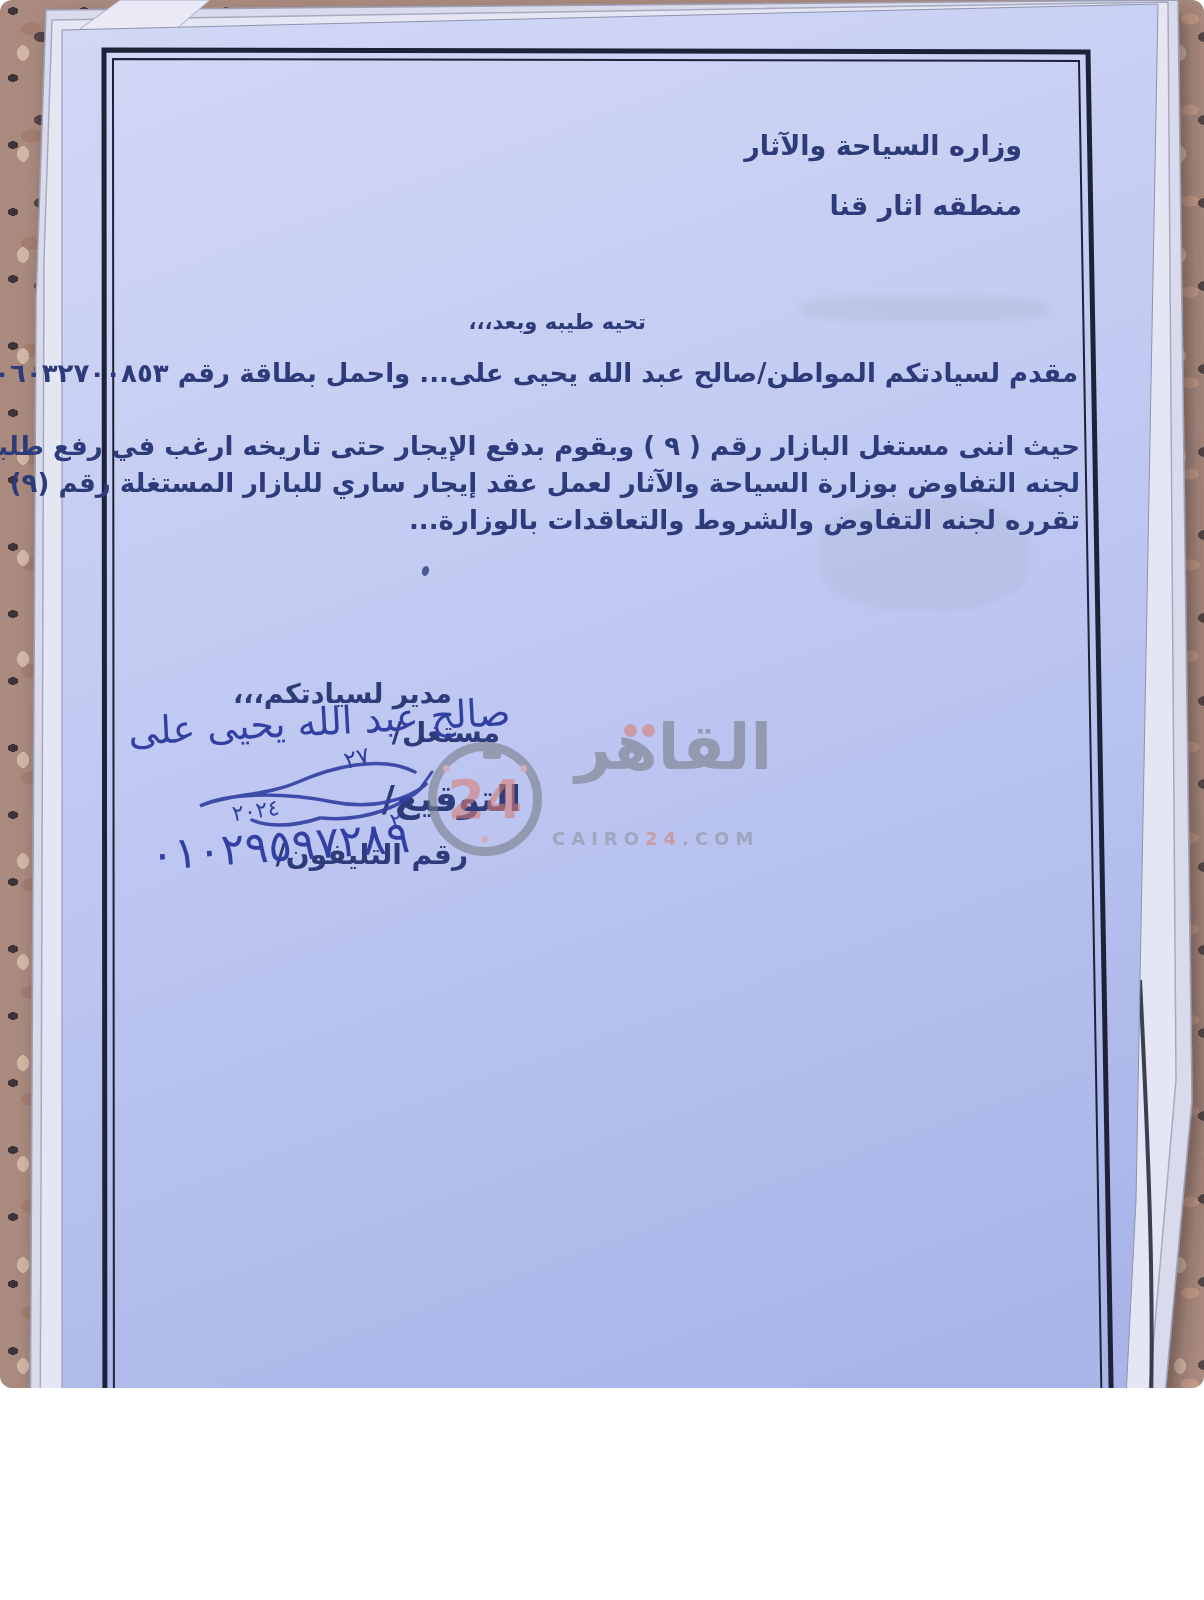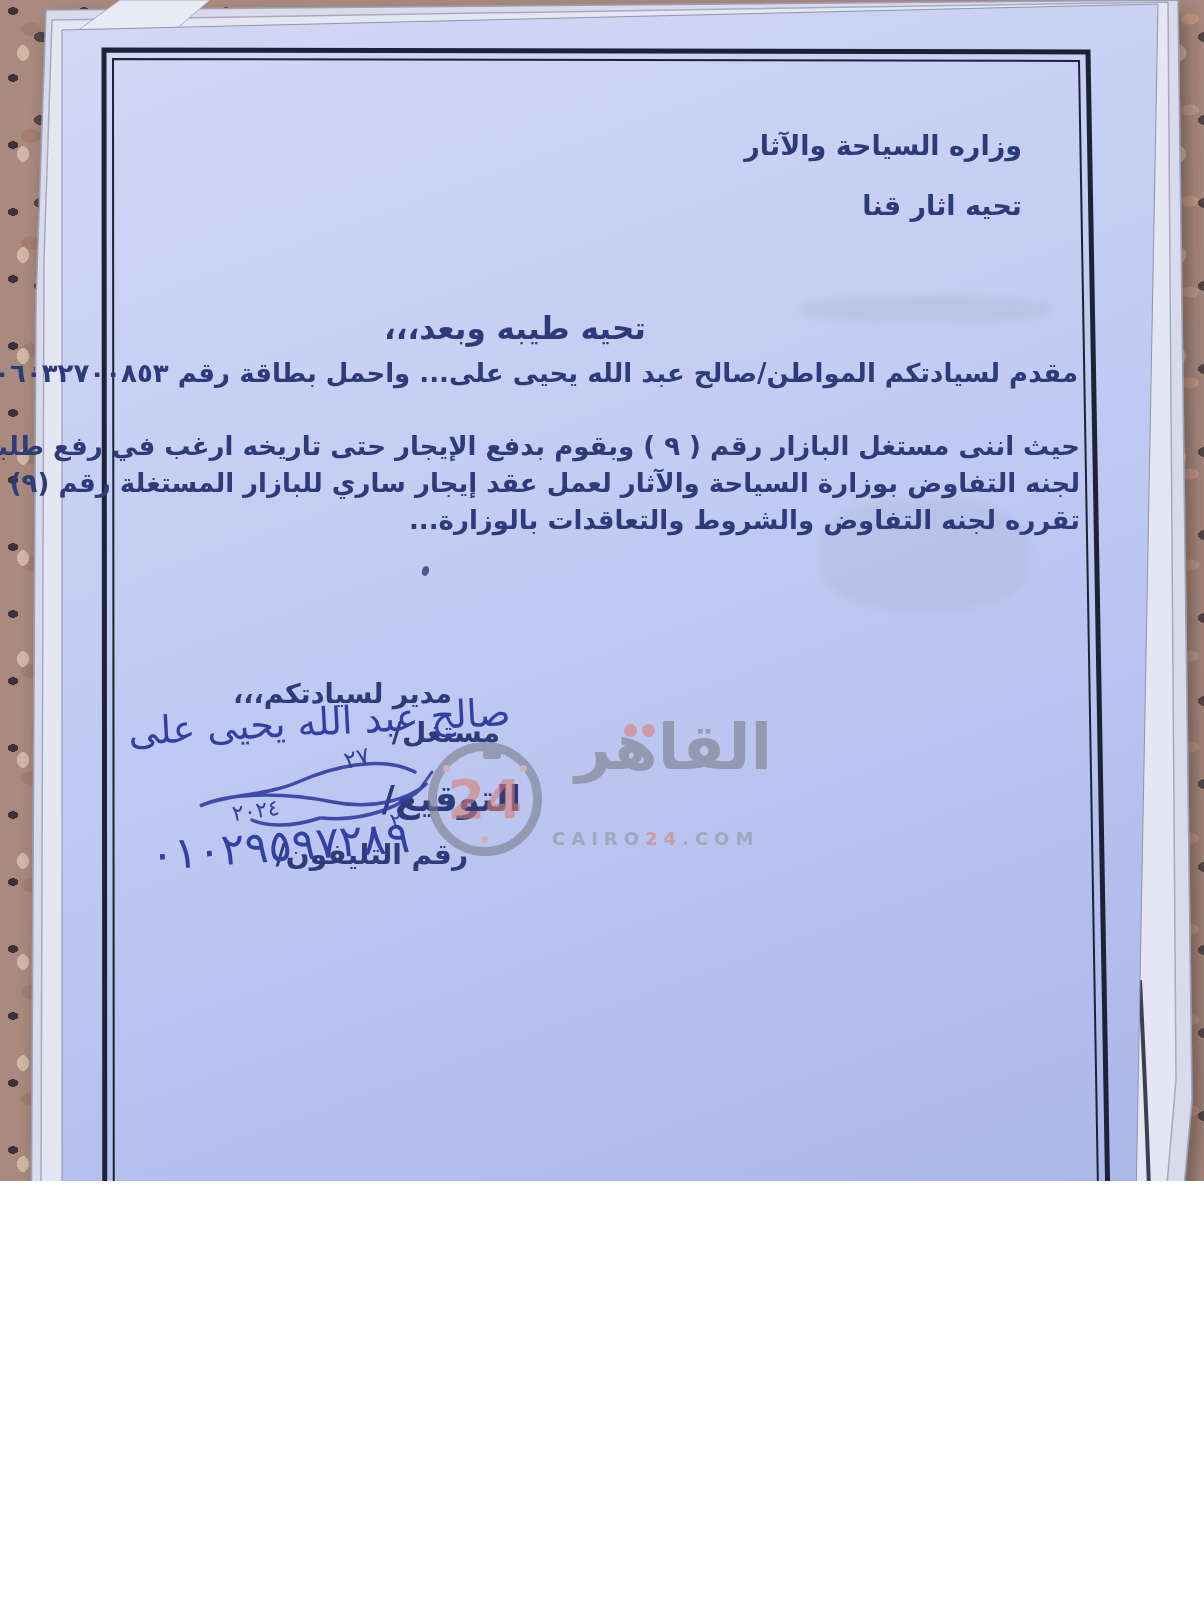--- a/index.html
+++ b/index.html
@@ -1,41 +1,42 @@
 <!DOCTYPE html>
 <html><head>
 <meta charset="utf-8">
 <style>
   html,body{margin:0;padding:0;}
   body{
     width:1204px;height:1600px;overflow:hidden;
     font-family:"DejaVu Sans",sans-serif;
   }
   .scene{
-    position:relative;width:1204px;height:1181px;overflow:hidden;
+    position:relative;width:1204px;height:1388px;overflow:hidden;
     background-color:#aa8a7e;
     background-image:
       radial-gradient(ellipse 9px 7px at 13px 11px, rgba(42,36,44,.85) 55%, transparent 56%),
       radial-gradient(ellipse 13px 9px at 41px 37px, rgba(63,52,56,.8) 55%, transparent 56%),
       radial-gradient(ellipse 11px 14px at 23px 53px, rgba(214,187,170,.9) 55%, transparent 56%),
       radial-gradient(ellipse 16px 10px at 57px 19px, rgba(197,156,137,.9) 55%, transparent 56%),
       radial-gradient(ellipse 7px 6px at 49px 59px, rgba(30,26,34,.8) 55%, transparent 56%),
       radial-gradient(ellipse 18px 12px at 31px 29px, rgba(160,120,106,.7) 55%, transparent 56%);
     background-size:71px 67px,97px 83px,89px 101px,103px 91px,61px 57px,113px 107px;
+    border-radius:12px;
   }
   .sheetsvg{position:absolute;left:0;top:0;}
   .textlayer{position:absolute;left:0;top:0;width:1204px;height:1600px;z-index:20;}
   .ar{
     position:absolute;direction:rtl;white-space:nowrap;
     color:#2d3b7a;font-weight:700;font-family:"DejaVu Sans",sans-serif;
   }
   .t-ministry{right:182px;top:130px;font-size:27px;}
   .t-region{right:182px;top:190px;font-size:27px;}
   .t-recipient{right:179px;top:246px;font-size:27px;}
-  .t-greeting{right:558px;top:310px;font-size:31px;}
+  .t-greeting{right:558px;top:310px;font-size:21px;}
   .t-intro{right:126px;top:358px;font-size:26px;}
   .t-body{right:124px;top:428px;font-size:26px;line-height:37px;text-align:right;}
   .t-closing{right:356px;top:554px;font-size:27px;}
   .t-submitted{right:752px;top:678px;font-size:27px;}
   .t-name-label{right:704px;top:716px;font-size:28px;}
   .t-sig-label{right:683px;top:778px;font-size:36px;}
   .t-phone-label{right:736px;top:838px;font-size:28px;}
   .hand{
     position:absolute;direction:rtl;white-space:nowrap;
     color:#3340a3;font-family:"DejaVu Sans",sans-serif;
@@ -106,21 +107,21 @@
 
     <polygon points="104,50 1088,52 1113,1497 105,1541" fill="none" stroke="#1d2238" stroke-width="5"></polygon>
     <polygon points="113,59 1079,61 1103,1488 114,1531" fill="none" stroke="#1d2238" stroke-width="2"></polygon>
   </svg>
 
   <div class="ghost ghost1"></div>
   <div class="ghost ghost2"></div>
 
   <div class="textlayer">
     <div class="ar t-ministry">وزاره السياحة والآثار</div>
-    <div class="ar t-region">تحيه اثار قنا</div>
+    <div class="ar t-region">منطقه اثار قنا</div>
     <div class="ar t-greeting">تحيه طيبه وبعد،،،</div>
     <div class="ar t-intro">مقدم لسيادتكم المواطن/صالح عبد الله يحيى على... واحمل بطاقة رقم ٢٥٦٠٦٠٣٢٧٠٠٨٥٣</div>
 
     <div class="ar t-body">
       <div>حيث اننى مستغل البازار رقم ( ٩ ) وبقوم بدفع الإيجار حتى تاريخه ارغب في رفع طلبي الى</div>
       <div>لجنه التفاوض بوزارة السياحة والآثار لعمل عقد إيجار ساري للبازار المستغلة رقم (٩) طبقا لما</div>
       <div>تقرره لجنه التفاوض والشروط والتعاقدات بالوزارة...</div>
     </div>
 
     <div class="ink-dot"></div>

